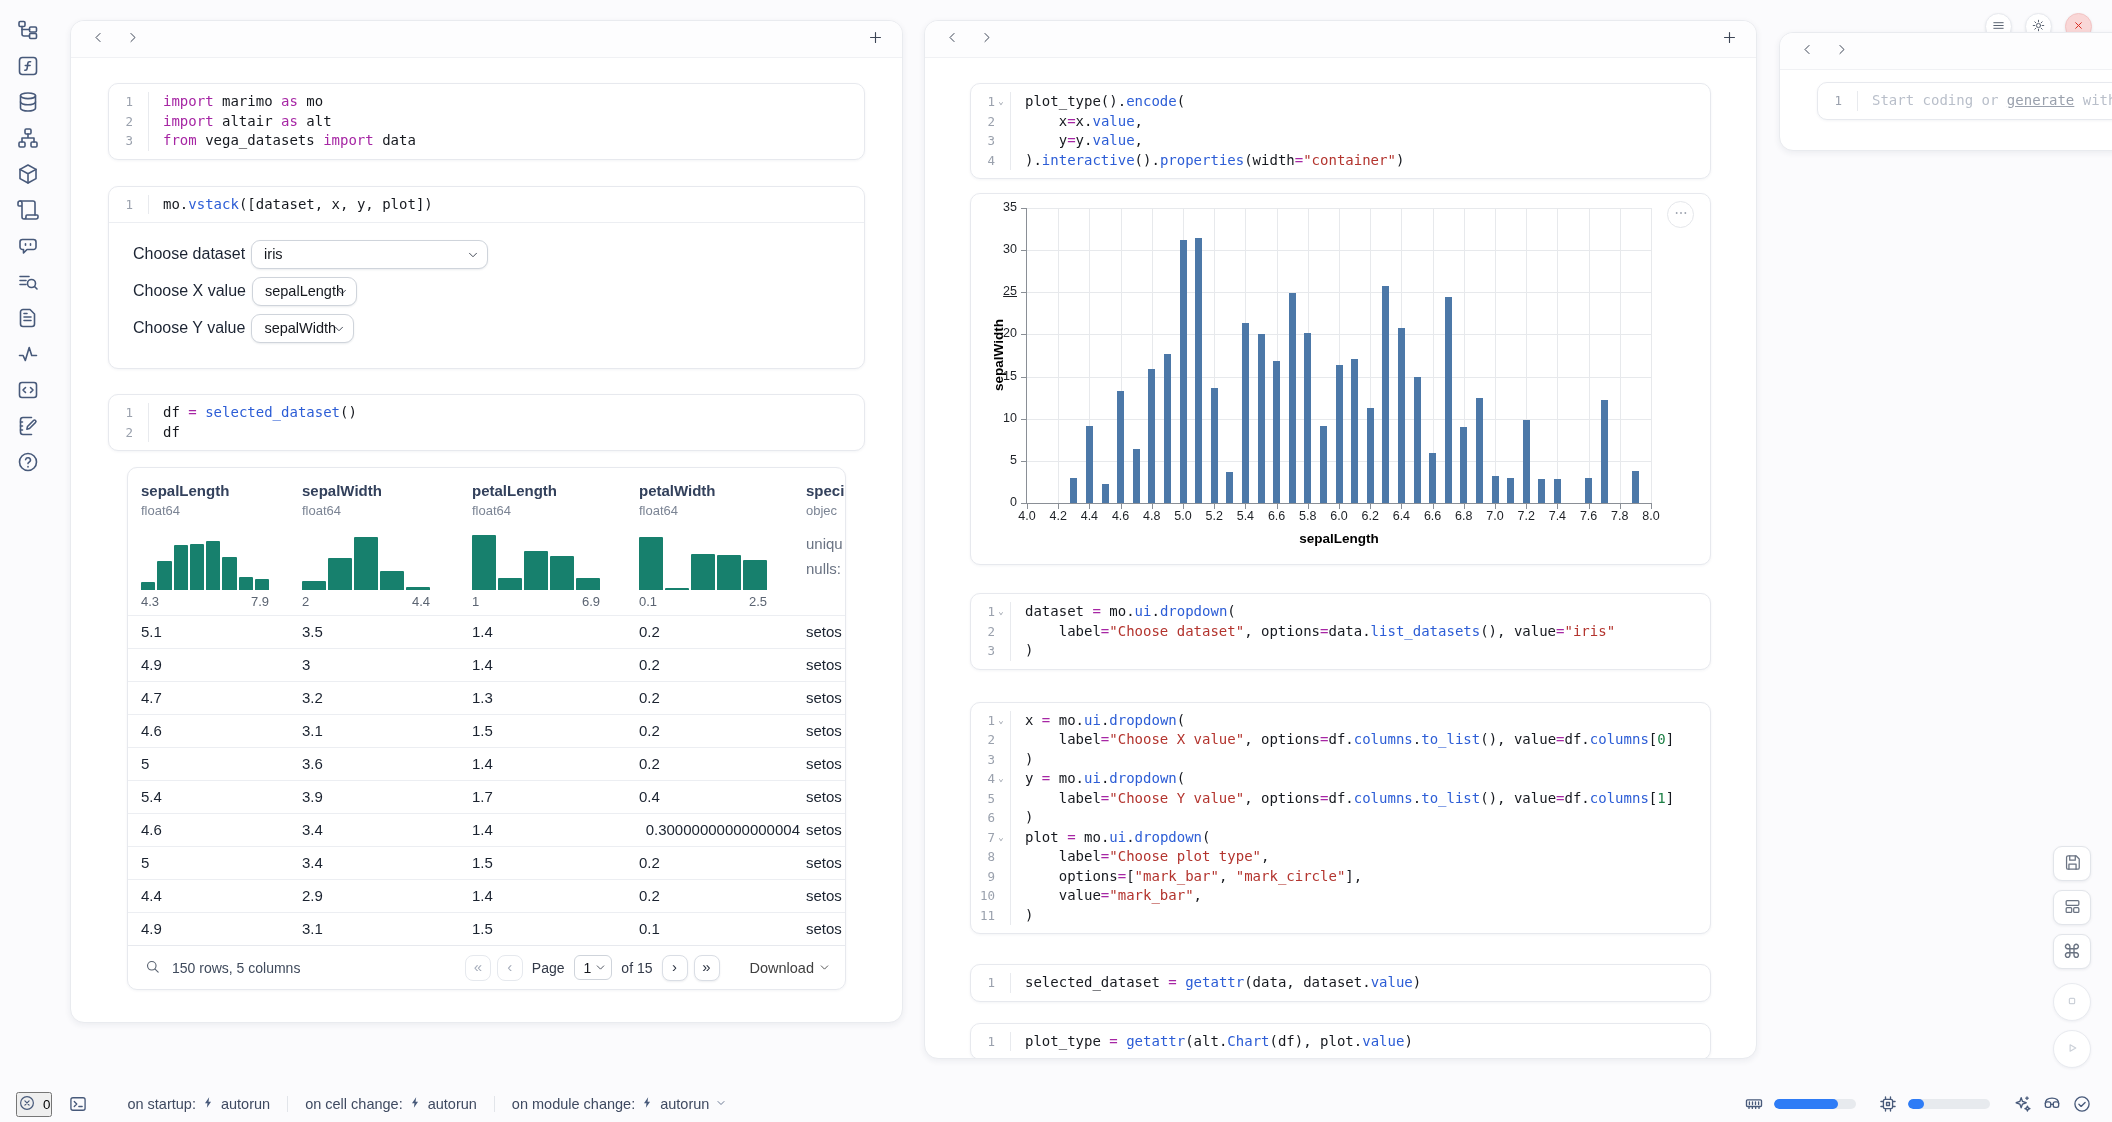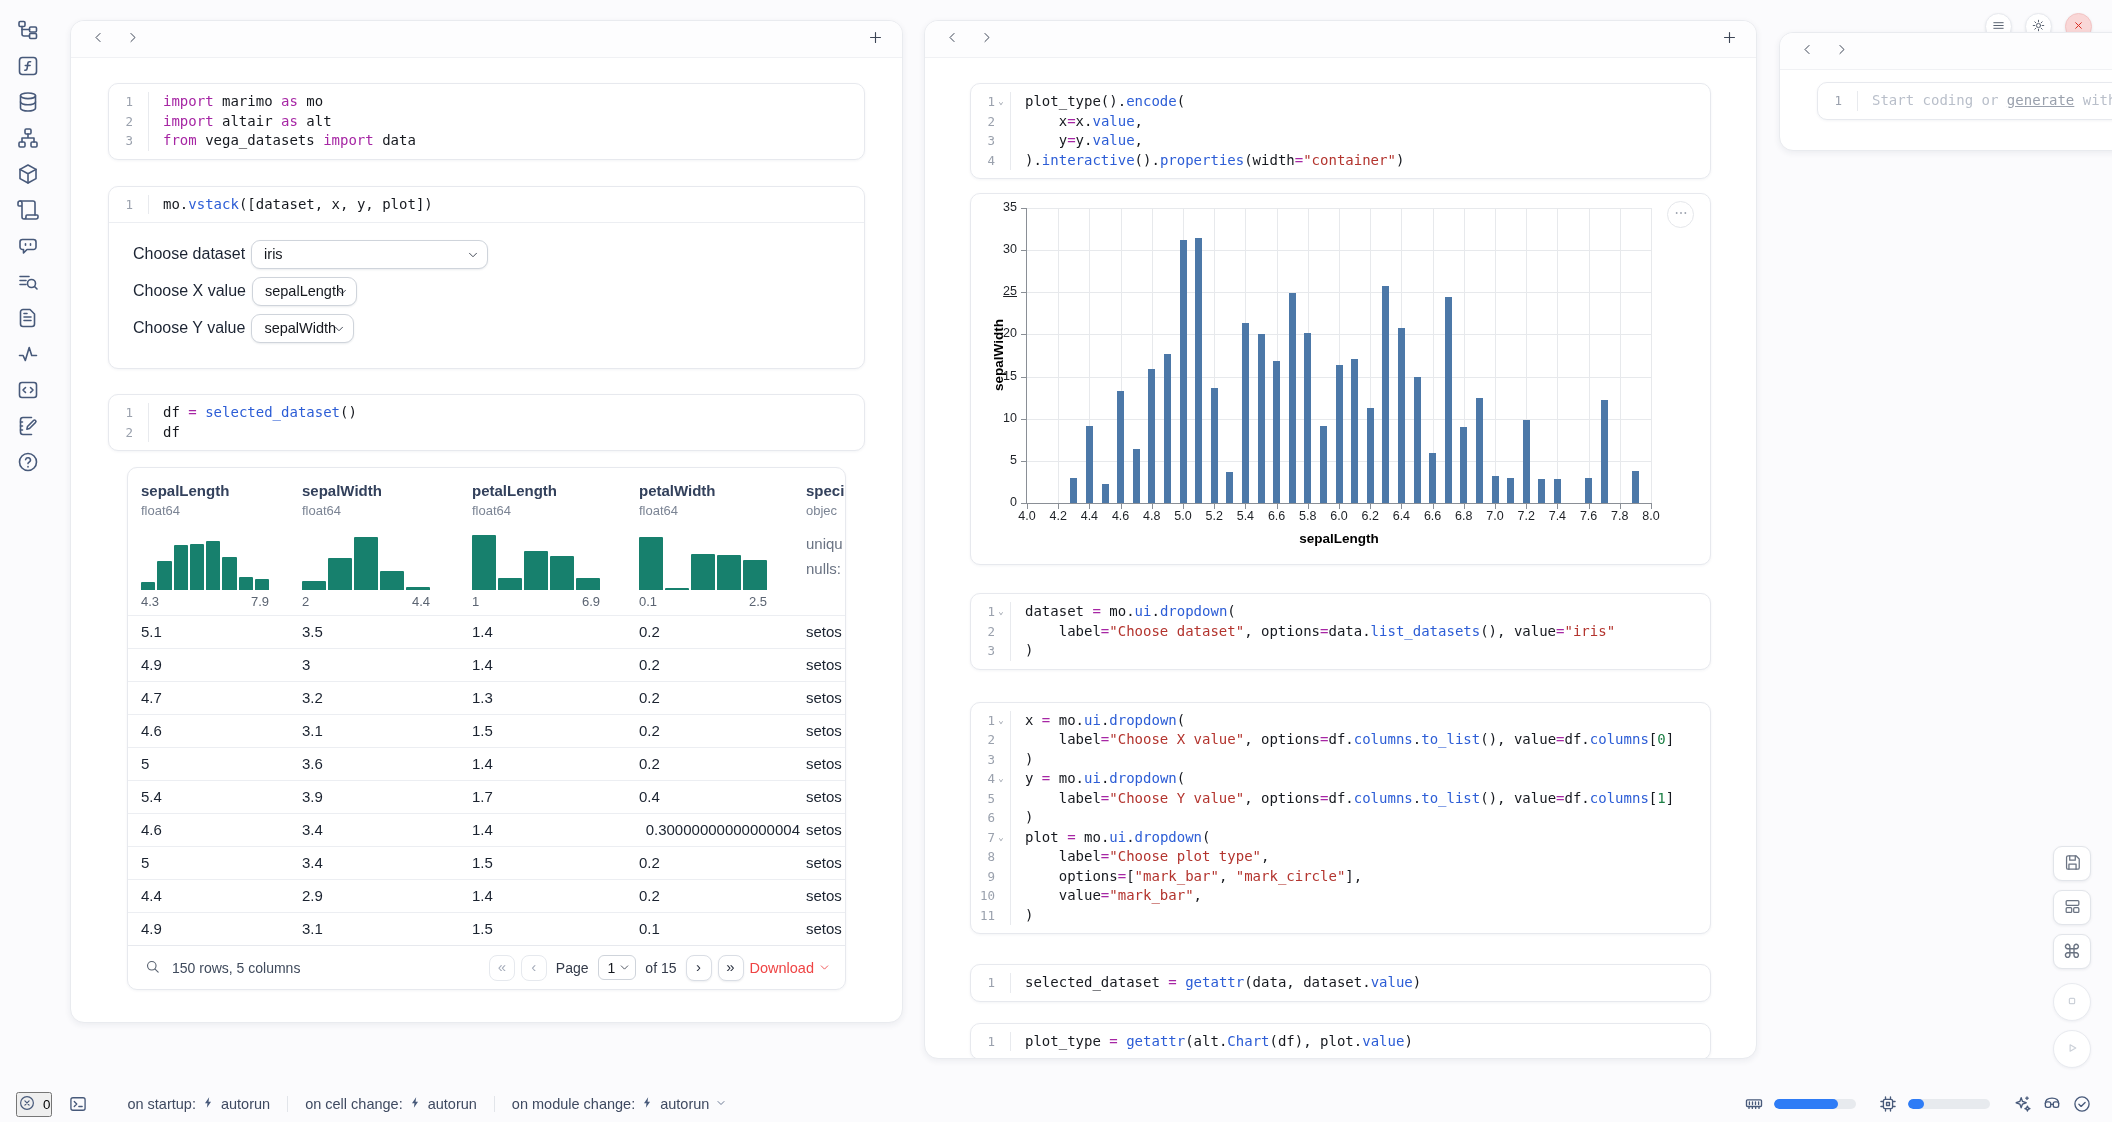--- a/index.html
+++ b/index.html
@@ -77,21 +77,21 @@
   .pbtn { width:26px; height:26px; border:1px solid #dadee5; border-radius:8px; background:#fff; cursor:pointer;
           box-shadow:0 1px 2px rgba(25,39,70,.08); font-size:15px; color:#2c3342;
           display:flex; align-items:center; justify-content:center; padding-bottom:2px; }
   .pbtn.muted { color:#a6adbb; border-color:#e6e9ee; box-shadow:none; }
   .pg-label { margin:0 3px; color:#333a49; }
   .page-select { height:25px; border:1px solid #cfd4db; border-radius:6px; background:#fff; cursor:pointer;
                  padding:0 20px 0 9px; position:relative; font-size:14px; color:#15181e;
                  display:flex; align-items:center; }
   .page-select .chev { position:absolute; right:4px; top:5px; width:13px; height:13px; color:#3a414e; }
   .page-select .chev svg { width:13px; height:13px; }
-  .download { color:#ef4444; display:flex; align-items:center; gap:4px; margin-left:0;
+  .download { color:#404040; display:flex; align-items:center; gap:4px; margin-left:24px;
               font-size:14.5px; cursor:pointer; background:none; border:none; }
   .download svg { width:13px; height:13px; margin-top:2px; }
 
   
   .chart-box { position:relative; border:1px solid #e7e9ee; border-radius:10px;
                box-shadow:0 1px 3px rgba(25,39,70,.05); height:372px; background:#fff; }
   .plot { position:absolute; left:56px; top:14px; width:624px; height:295px; }
   .glv { position:absolute; top:0; bottom:0; width:1px; background:#e7e9ec; }
   .glh { position:absolute; left:0; right:0; height:1px; background:#e7e9ec; }
   .bar { position:absolute; bottom:0; width:7px; background:#4c78a8; }

